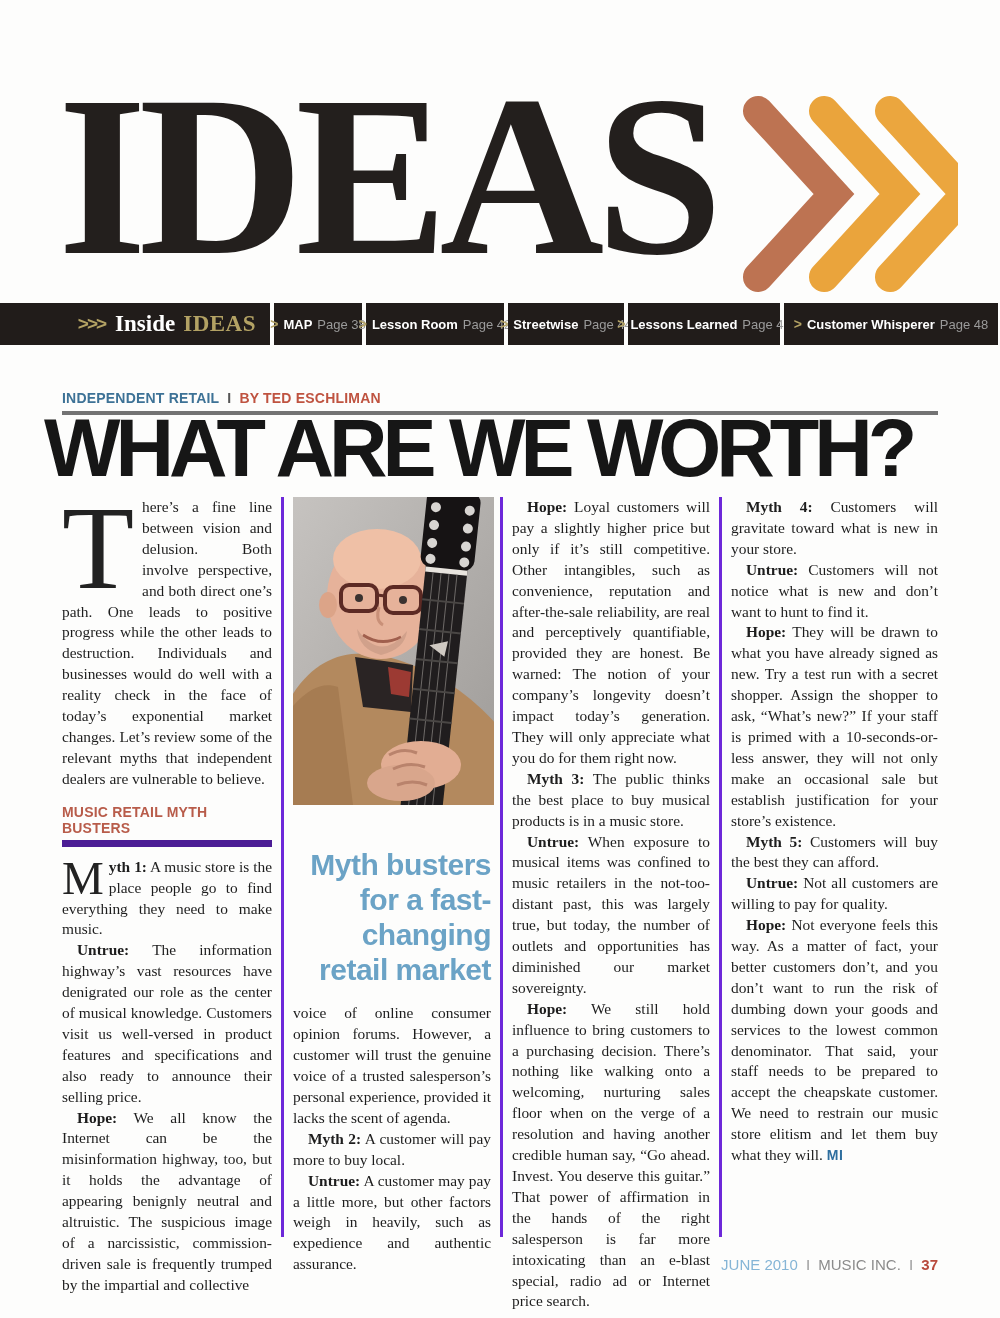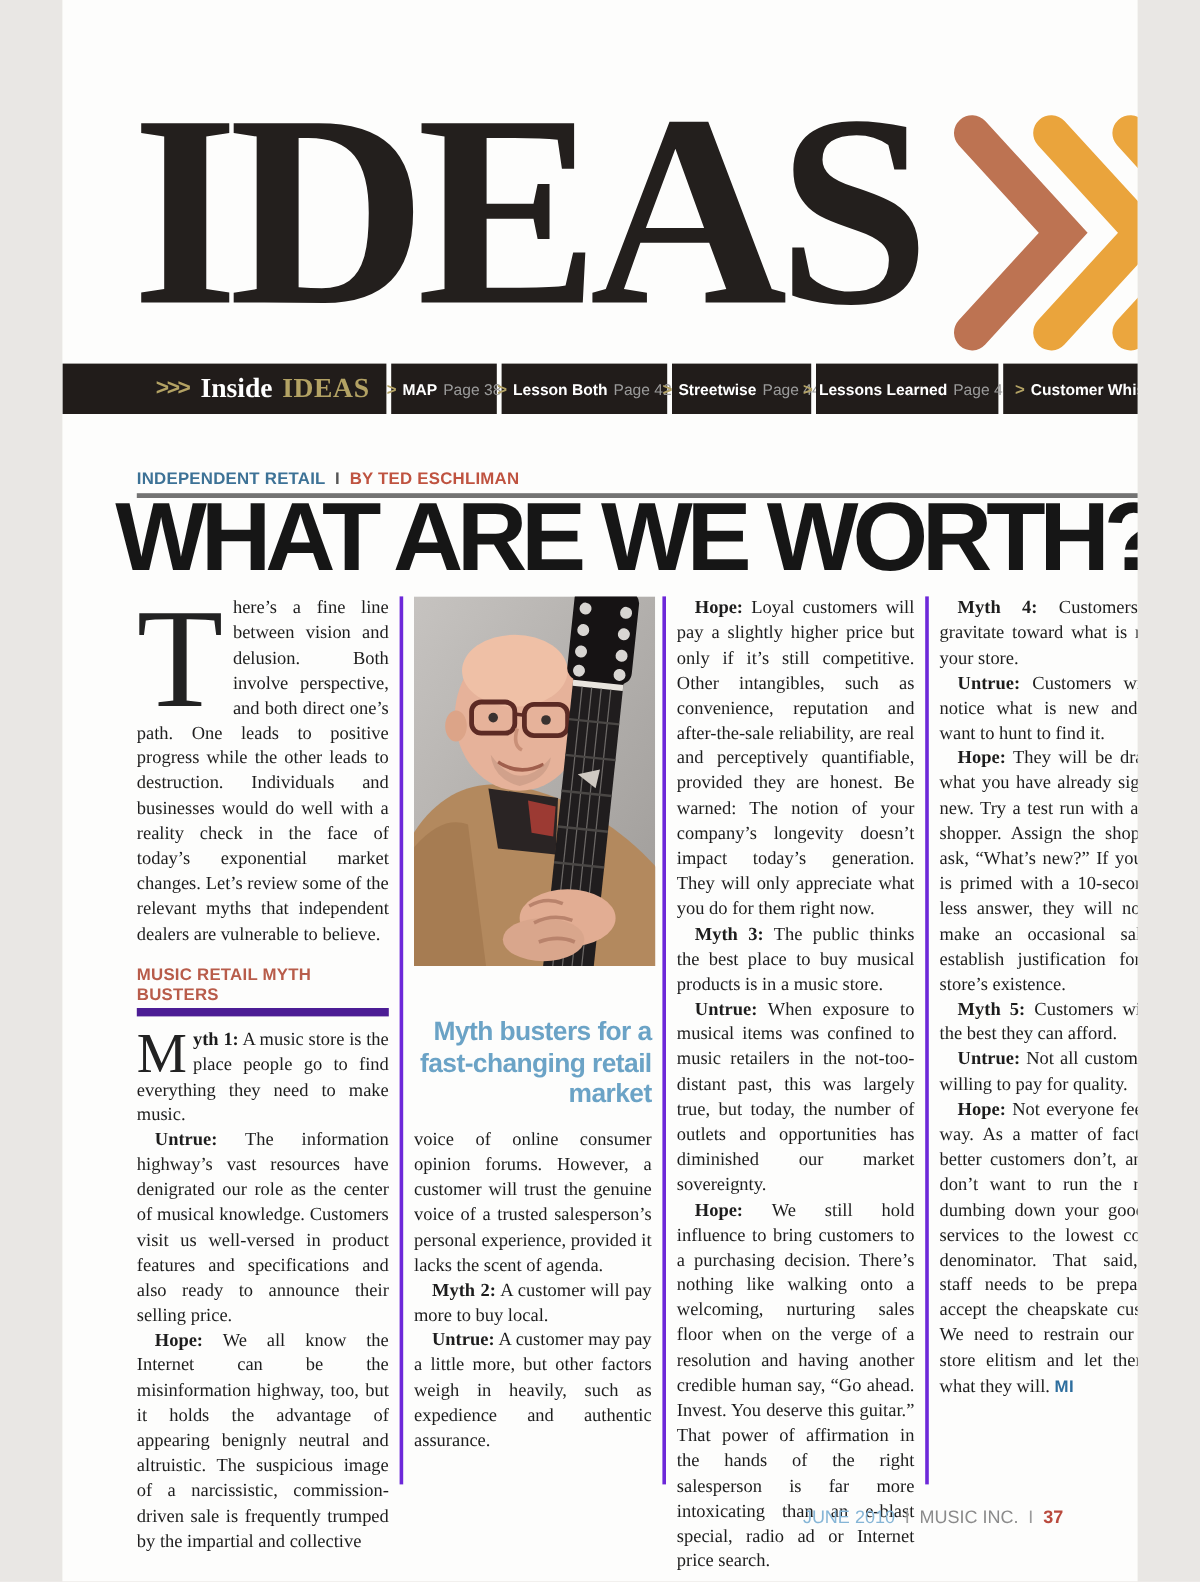--- a/index.html
+++ b/index.html
@@ -1,18 +1,18 @@
 <!DOCTYPE html>
 <html><head>
 <meta charset="utf-8">
 <style>
   * { margin:0; padding:0; box-sizing:border-box; }
   html,body { background:#e9e7e4; }
   .page {
-    position:relative; width:896px; height:1318px; margin:0 auto;
+    position:relative; width:1000px; height:1318px; margin:0 auto;
     background:#fdfdfc; overflow:hidden;
     font-family:"Liberation Serif", serif; color:#1d1d1d;
   }
   
   .wordmark {
     position:absolute; left:58px; top:72px;
     font-family:"Liberation Serif", serif; font-weight:bold;
     font-size:228px; line-height:0.92; letter-spacing:-8px; color:#231f1d;
   }
   .chevrons { position:absolute; left:742px; top:95px; }
@@ -73,21 +73,21 @@
   .section-heading {
     font-family:"Liberation Sans", sans-serif; font-weight:bold;
     font-size:14px; color:#b85c4a; letter-spacing:0.2px;
     border-bottom:7px solid #4c1d95; padding-bottom:4px;
     margin:14px 0 10px 0;
   }
   .photo { width:201px; height:308px; display:block; }
   .pull-quote {
     margin-top:42px; margin-bottom:16px;
     font-family:"Liberation Sans", sans-serif; font-weight:bold;
-    font-size:22px; line-height:1.17; color:#6ba3c6; text-align:right;
+    font-size:30px; line-height:1.17; color:#6ba3c6; text-align:right;
     letter-spacing:-0.5px;
   }
   .endmark {
     font-family:"Liberation Sans", sans-serif; font-weight:bold;
     font-size:14px; color:#2e6e9e; letter-spacing:0.5px;
   }
   .bio {
     margin-top:16px; font-family:"Liberation Sans", sans-serif;
     font-size:13px; line-height:1.4; color:#767473; text-align:left;
   }
@@ -120,21 +120,21 @@
       <span class="nav-inside">Inside</span>
       <span class="nav-ideas">IDEAS</span>
     </div>
     <div class="nav-seg nav-item" style="width:88px">
       <span class="arrow">&gt;</span>
       <span class="name">MAP</span>
       <span class="pg">Page 38</span>
     </div>
     <div class="nav-seg nav-item" style="width:138px">
       <span class="arrow">&gt;</span>
-      <span class="name">Lesson Both</span>
+      <span class="name">Lesson Room</span>
       <span class="pg">Page 42</span>
     </div>
     <div class="nav-seg nav-item" style="width:116px">
       <span class="arrow">&gt;</span>
       <span class="name">Streetwise</span>
       <span class="pg">Page 44</span>
     </div>
     <div class="nav-seg nav-item" style="width:152px">
       <span class="arrow">&gt;</span>
       <span class="name">Lessons Learned</span>

